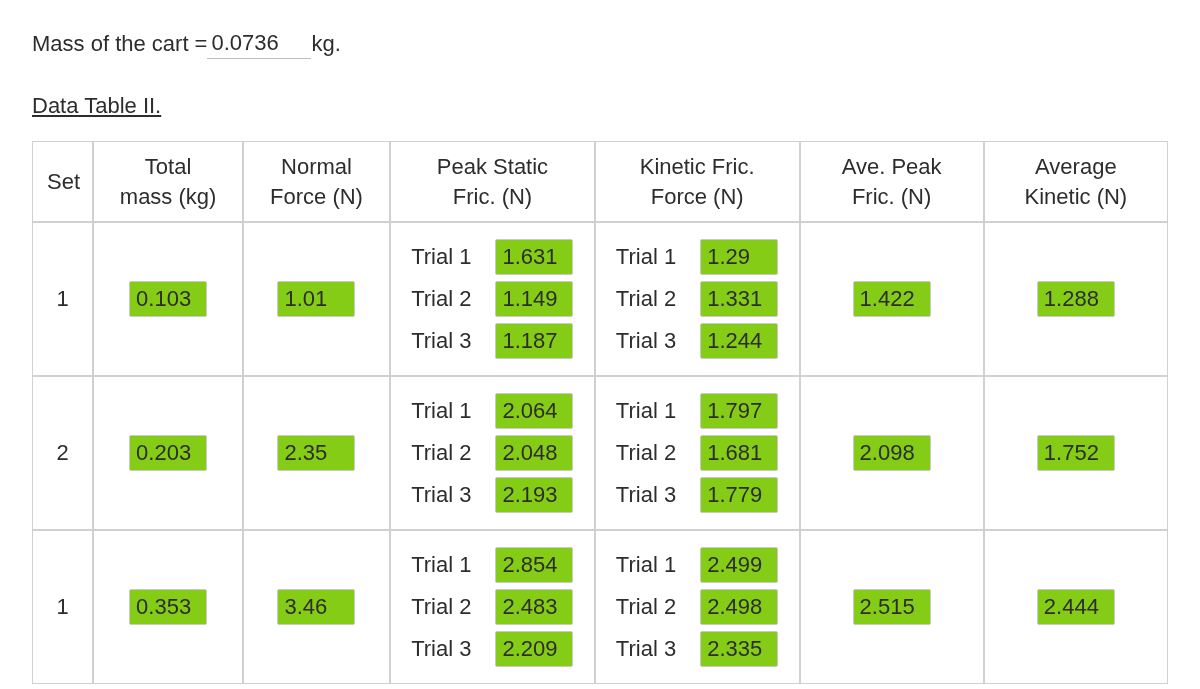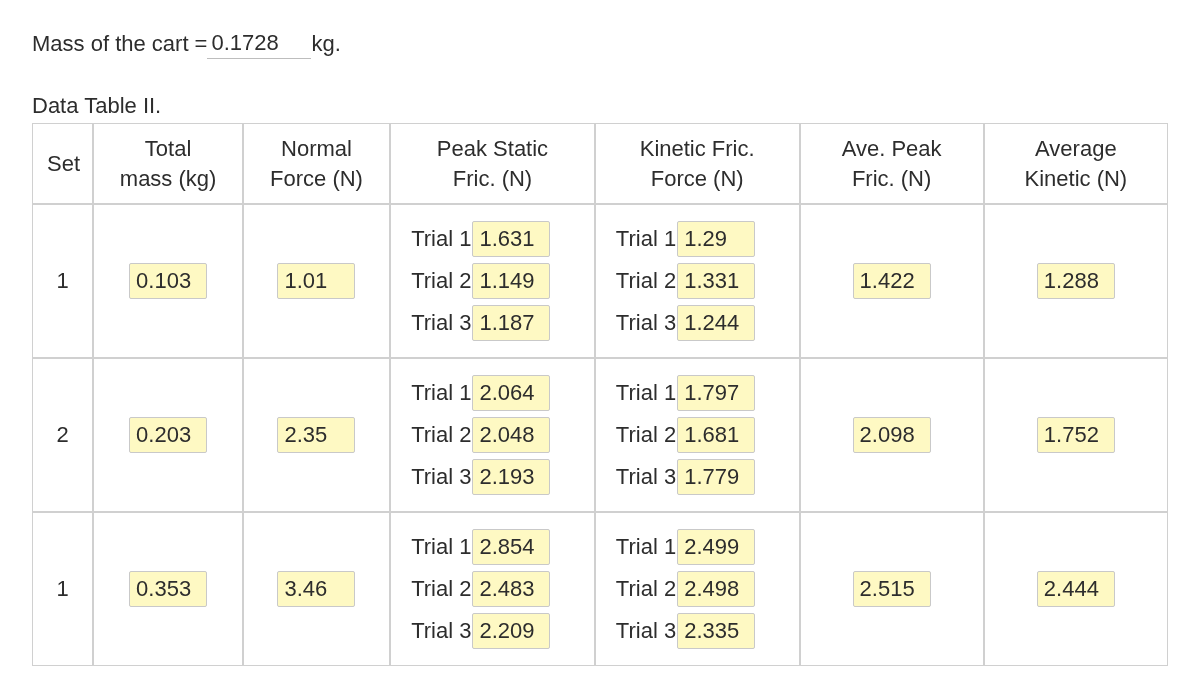--- a/index.html
+++ b/index.html
@@ -27,21 +27,22 @@
     display: inline-block;
     min-width: 92px;
     padding: 2px 8px 2px 4px;
     border: 0;
     border-bottom: 1px solid #bdbdbd;
     font-size: 22px;
     color: #2d2d2d;
     text-align: left;
   }
   .section-title {
-    margin-bottom: 4px;
+    margin-bottom: 22px;
+    text-decoration: underline;
   }
 
   table.data {
     border-collapse: separate;
     border-spacing: 0;
     width: 100%;
     table-layout: fixed;
   }
   table.data th,
   table.data td {
@@ -66,48 +67,48 @@
 
   .cell-input {
     display: inline-block;
     border: 1px solid #c9c9c9;
     border-radius: 2px;
     padding: 4px 10px 4px 6px;
     min-width: 60px;
     text-align: left;
     font-size: 22px;
     color: #2d2d2d;
-    background: #fef9c3;
+    background: #84cc16;
   }
   td.left { text-align: left; }
 
   .trial-row {
     display: flex;
     align-items: center;
-    gap: 1px;
+    gap: 24px;
     margin: 6px 0;
   }
   .trial-label {
     white-space: nowrap;
     font-size: 22px;
   }
   .trials-wrap {
     text-align: left;
     padding-left: 6px;
   }
 </style>
 </head>
 <body>
 
 <div class="page">
 
 
   <div class="mass-line">
     <span>Mass of the cart =</span>
-    <span class="inline-input">0.1728</span>
+    <span class="inline-input">0.0736</span>
     <span>kg.</span>
   </div>
 
   <div class="section-title">Data Table II.</div>
 
   <table class="data">
     <colgroup>
       <col class="c-set">
         <col class="c-total">
         <col class="c-normal">

